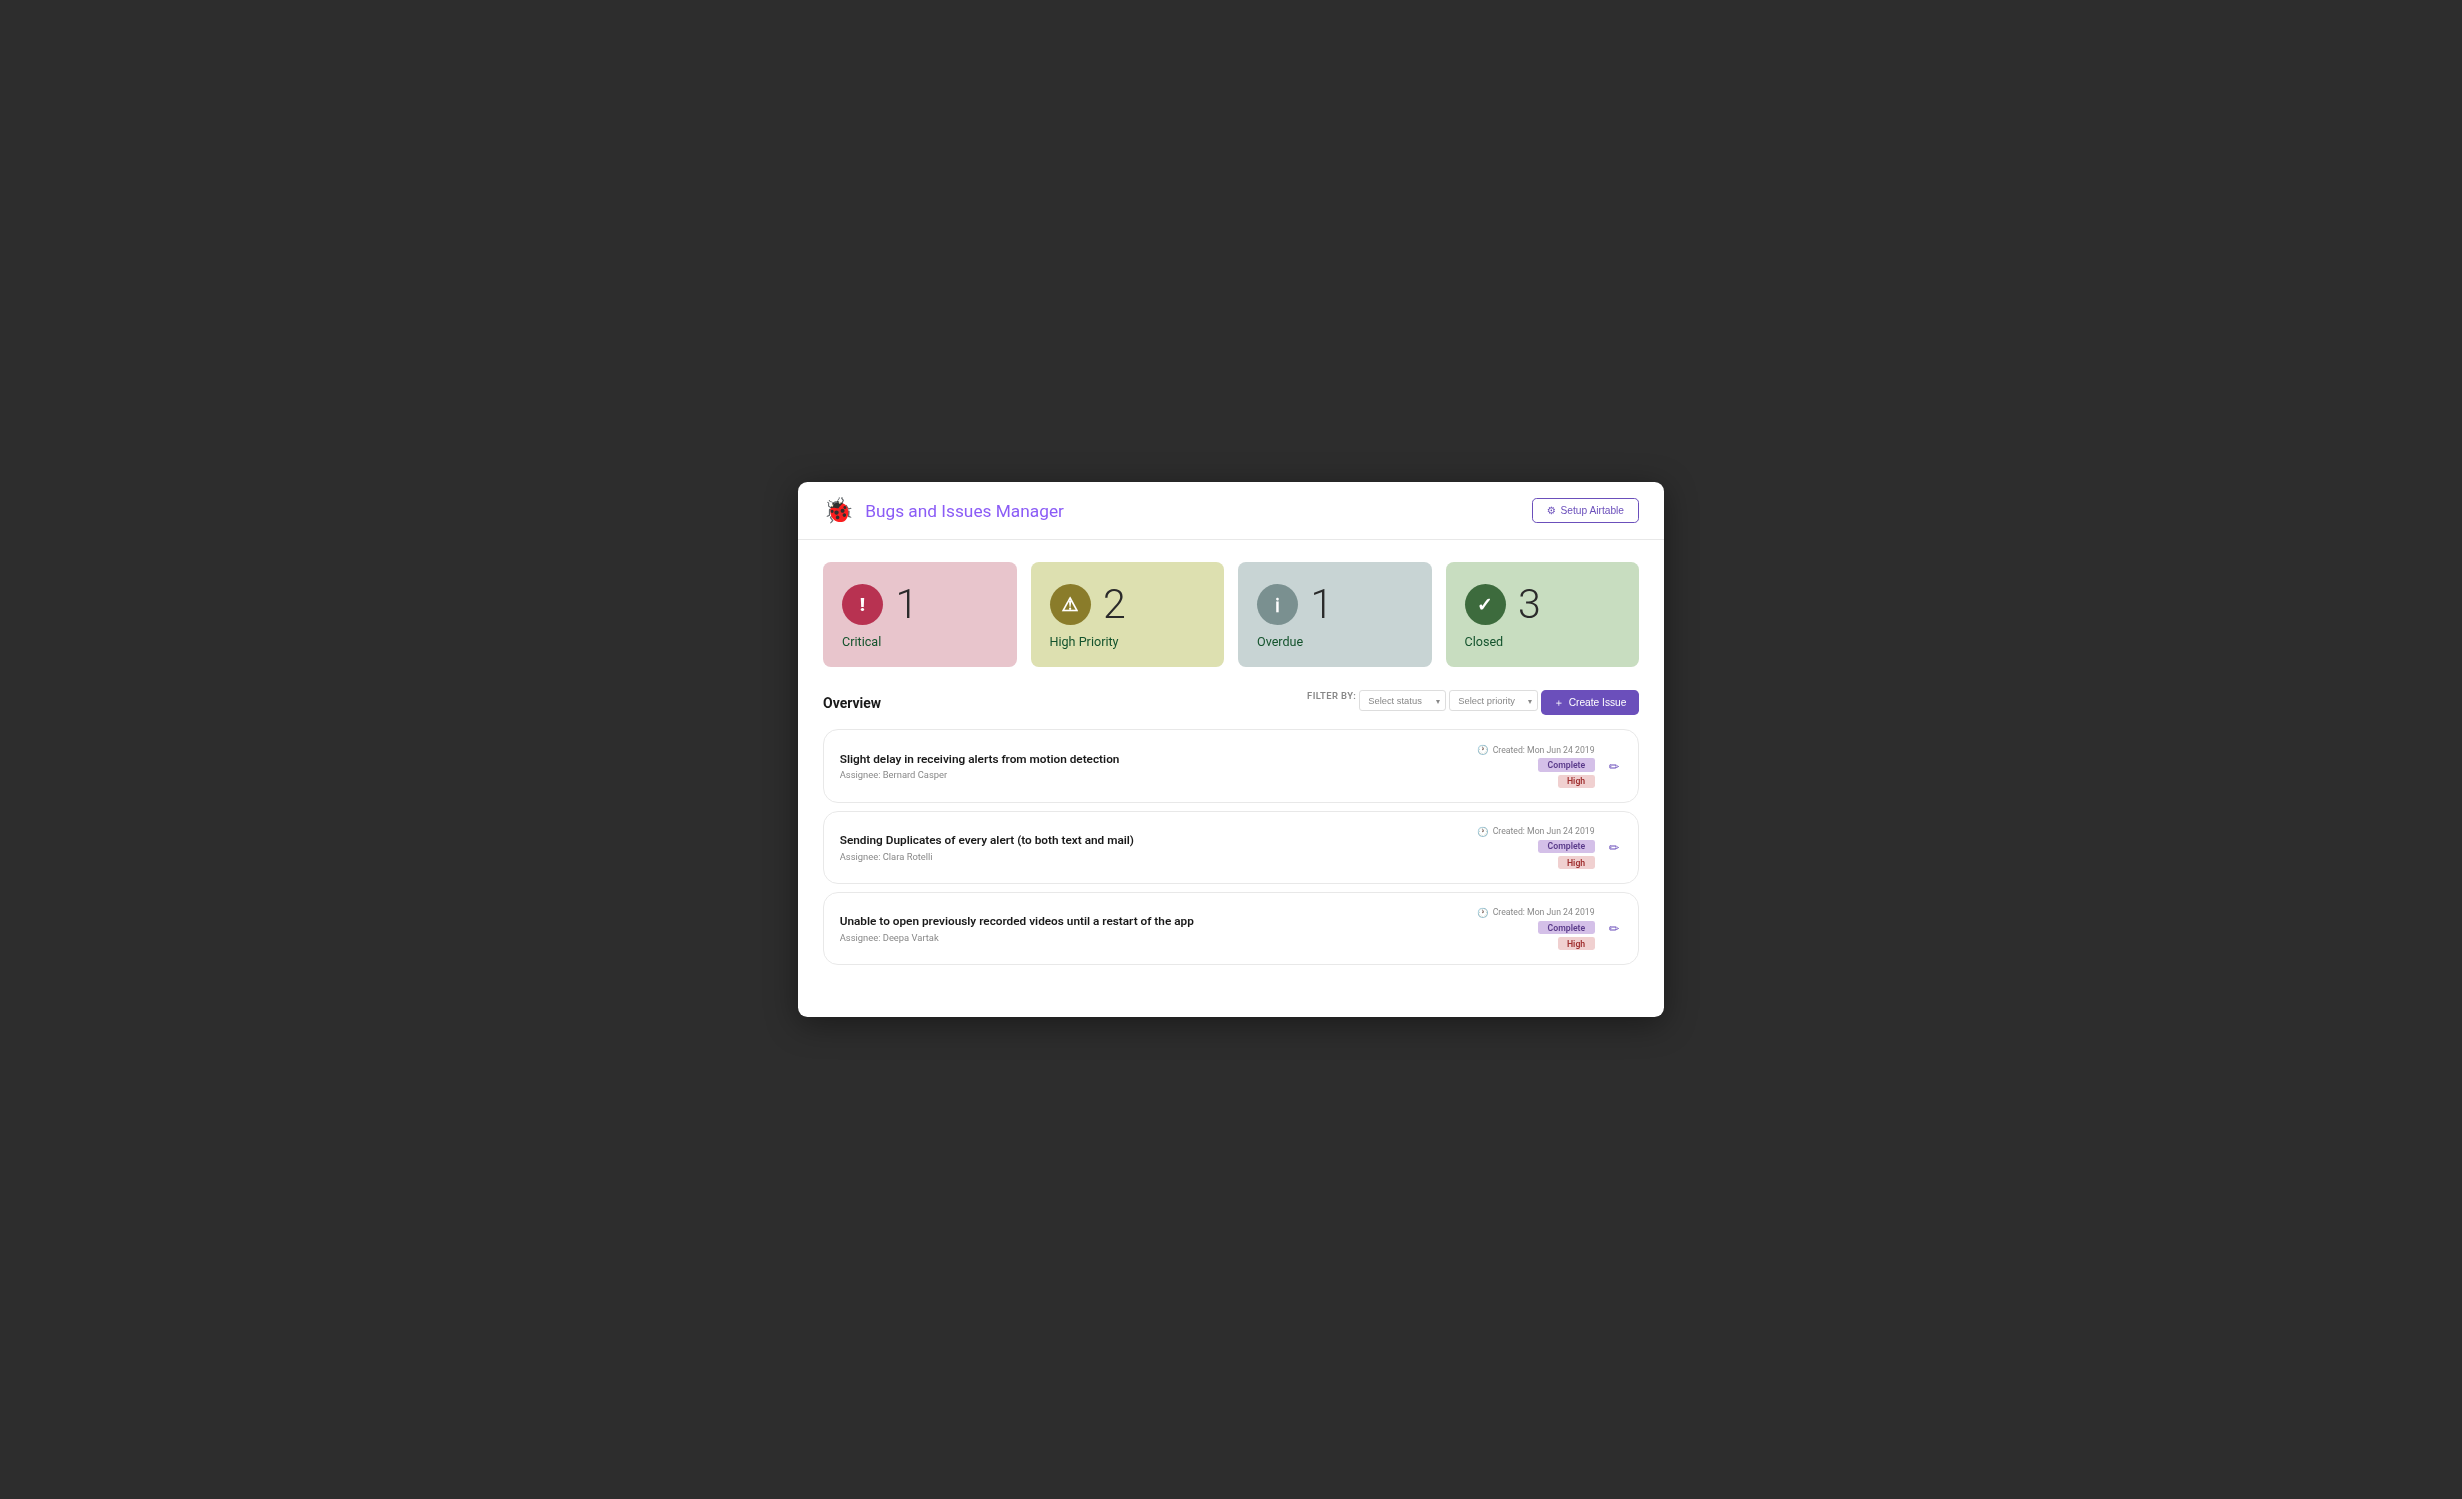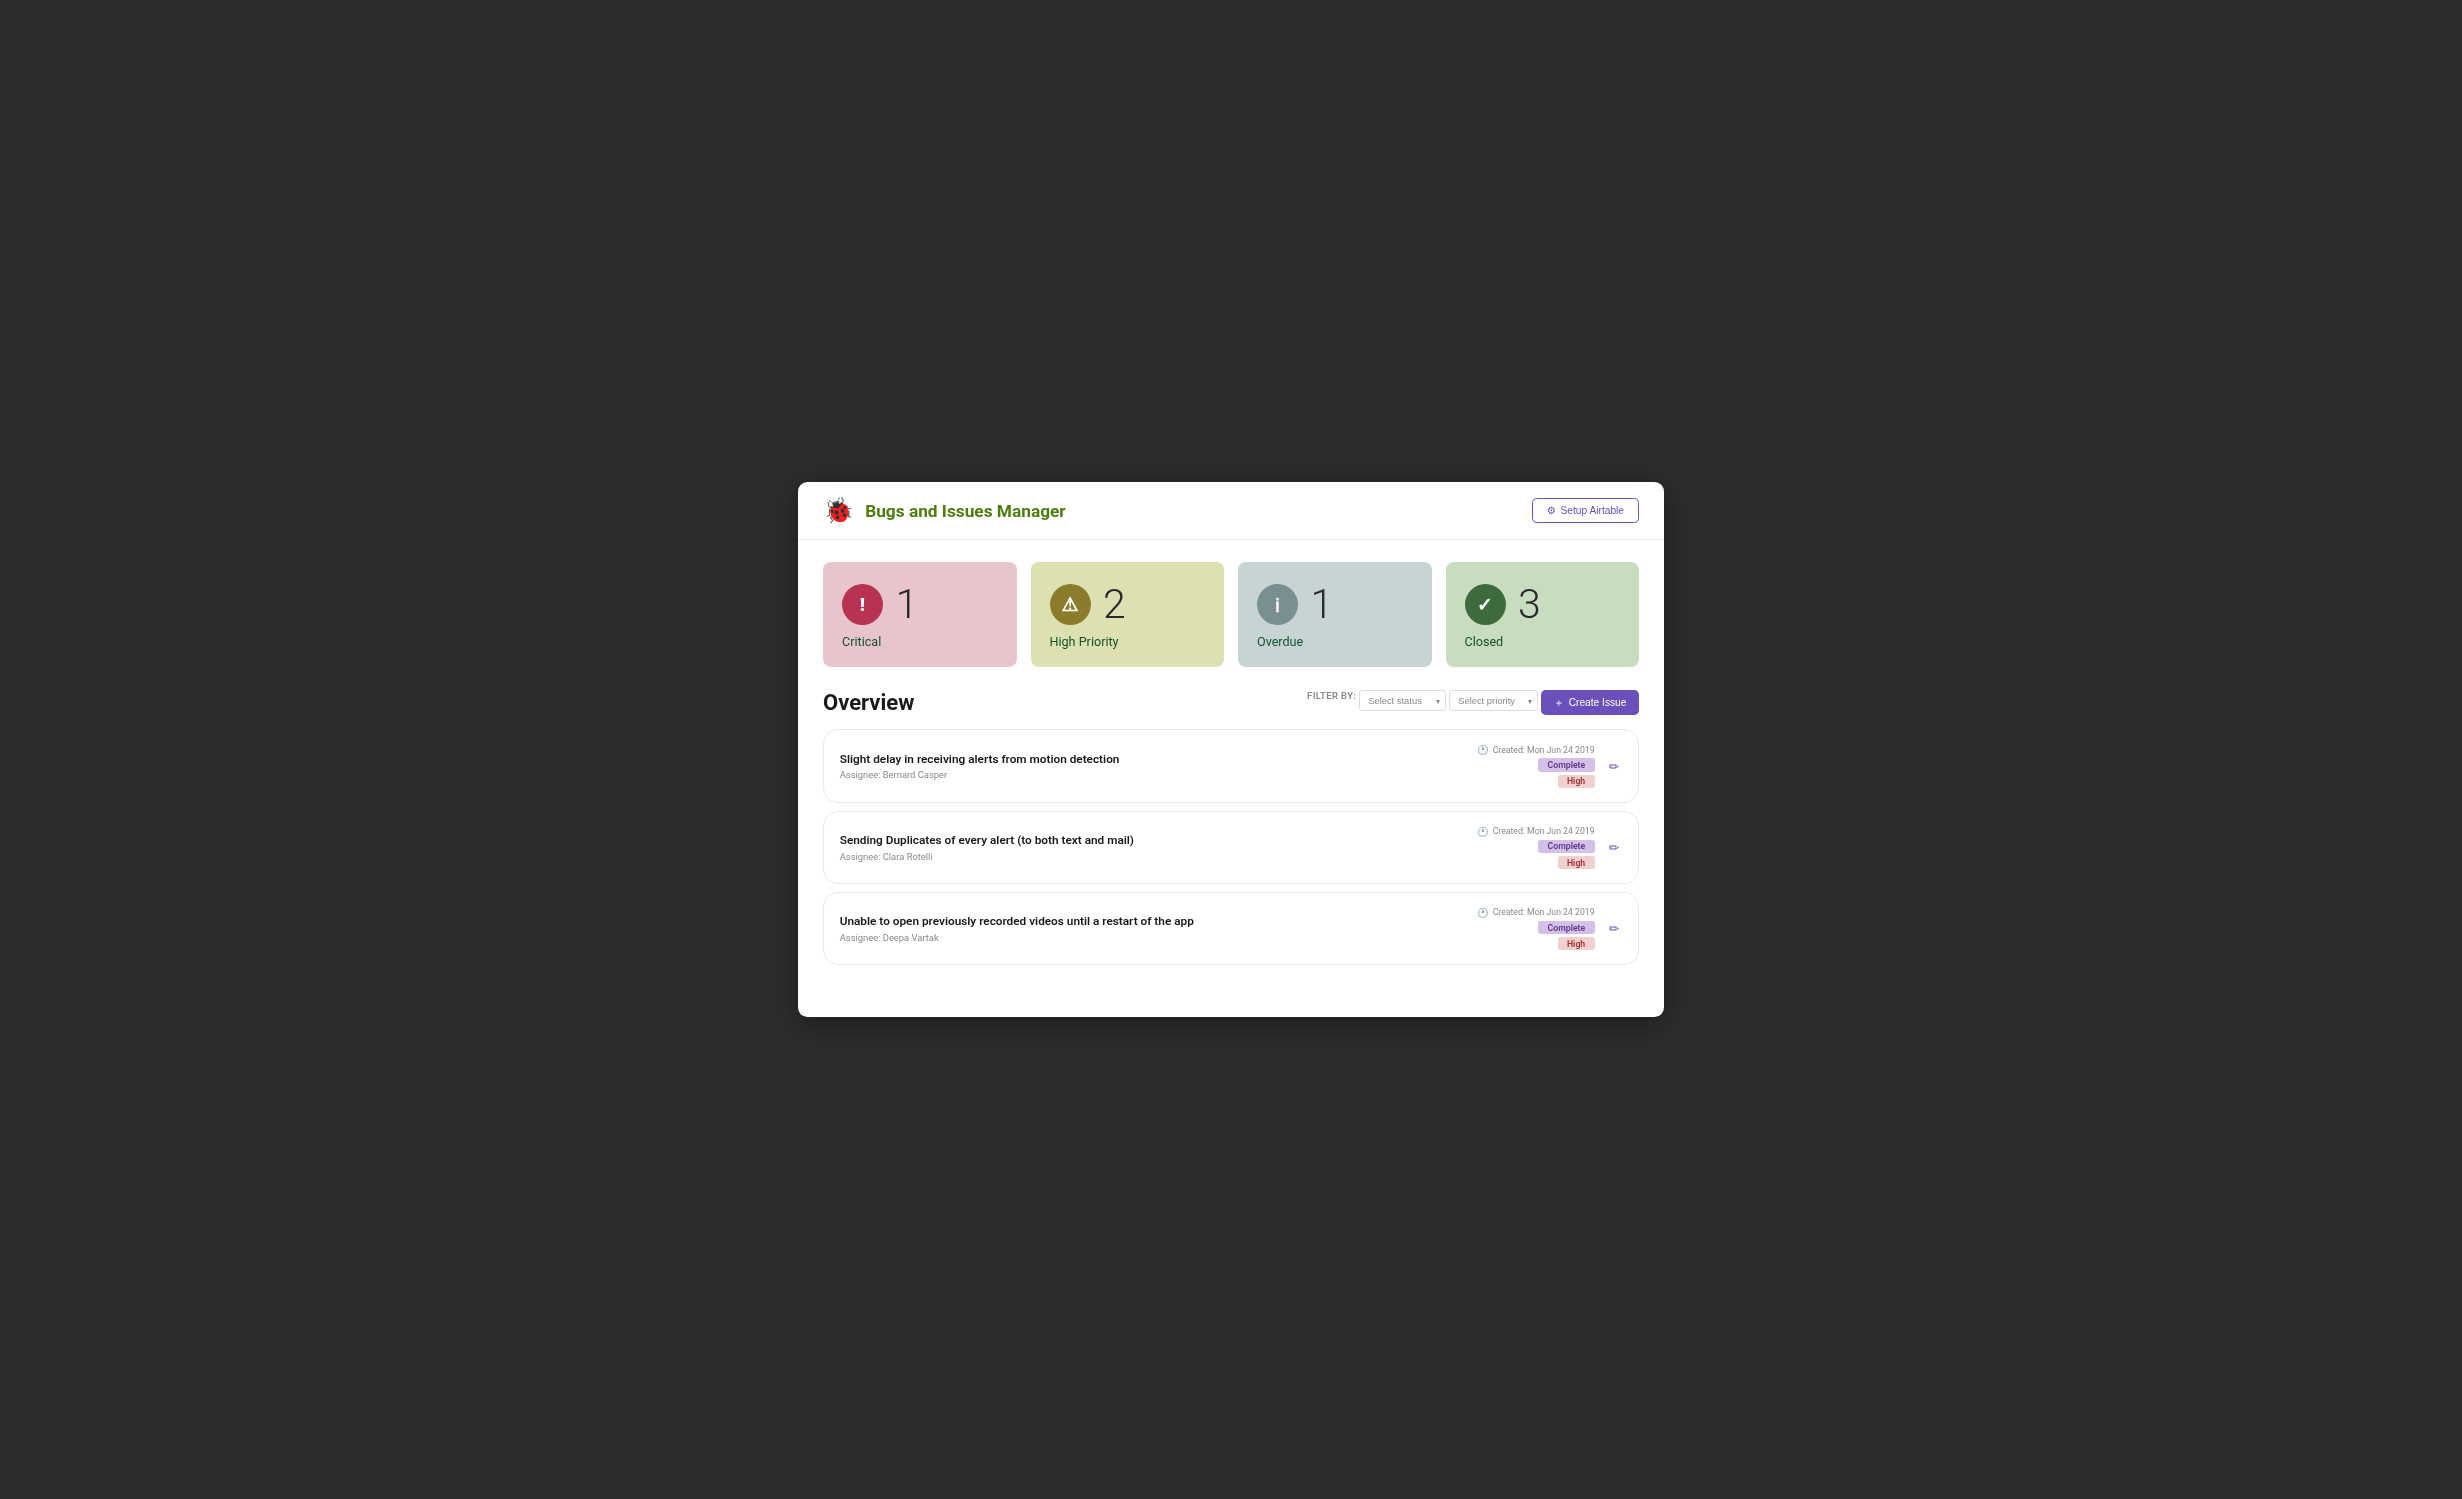--- a/index.html
+++ b/index.html
@@ -30,22 +30,22 @@
     .header-left {
       display: flex;
       align-items: center;
       gap: 11px;
     }
     .logo-icon {
       font-size: 25px;
     }
     .app-title {
       font-size: 17.3px;
-      font-weight: 700;
-      color: #4d7c0f;
+      font-weight: 400;
+      color: #8b5cf6;
     }
     .setup-btn {
       display: flex;
       align-items: center;
       gap: 4.7px;
       border: 1.2px solid #6b4fbb;
       color: #6b4fbb;
       background: transparent;
       padding: 6.3px 14px;
       border-radius: 4.7px;
@@ -109,21 +109,21 @@
     .overview-section {
       padding: 7.9px 25px 22px 25px;
     }
     .overview-header {
       display: flex;
       align-items: center;
       justify-content: space-between;
       margin-bottom: 14px;
     }
     .overview-title {
-      font-size: 22px;
+      font-size: 14px;
       font-weight: 700;
       color: #1a1a1a;
     }
     .filter-bar {
       display: flex;
       align-items: flex-start;
       gap: 3px;
     }
     .filter-label {
       font-size: 9.4px;

